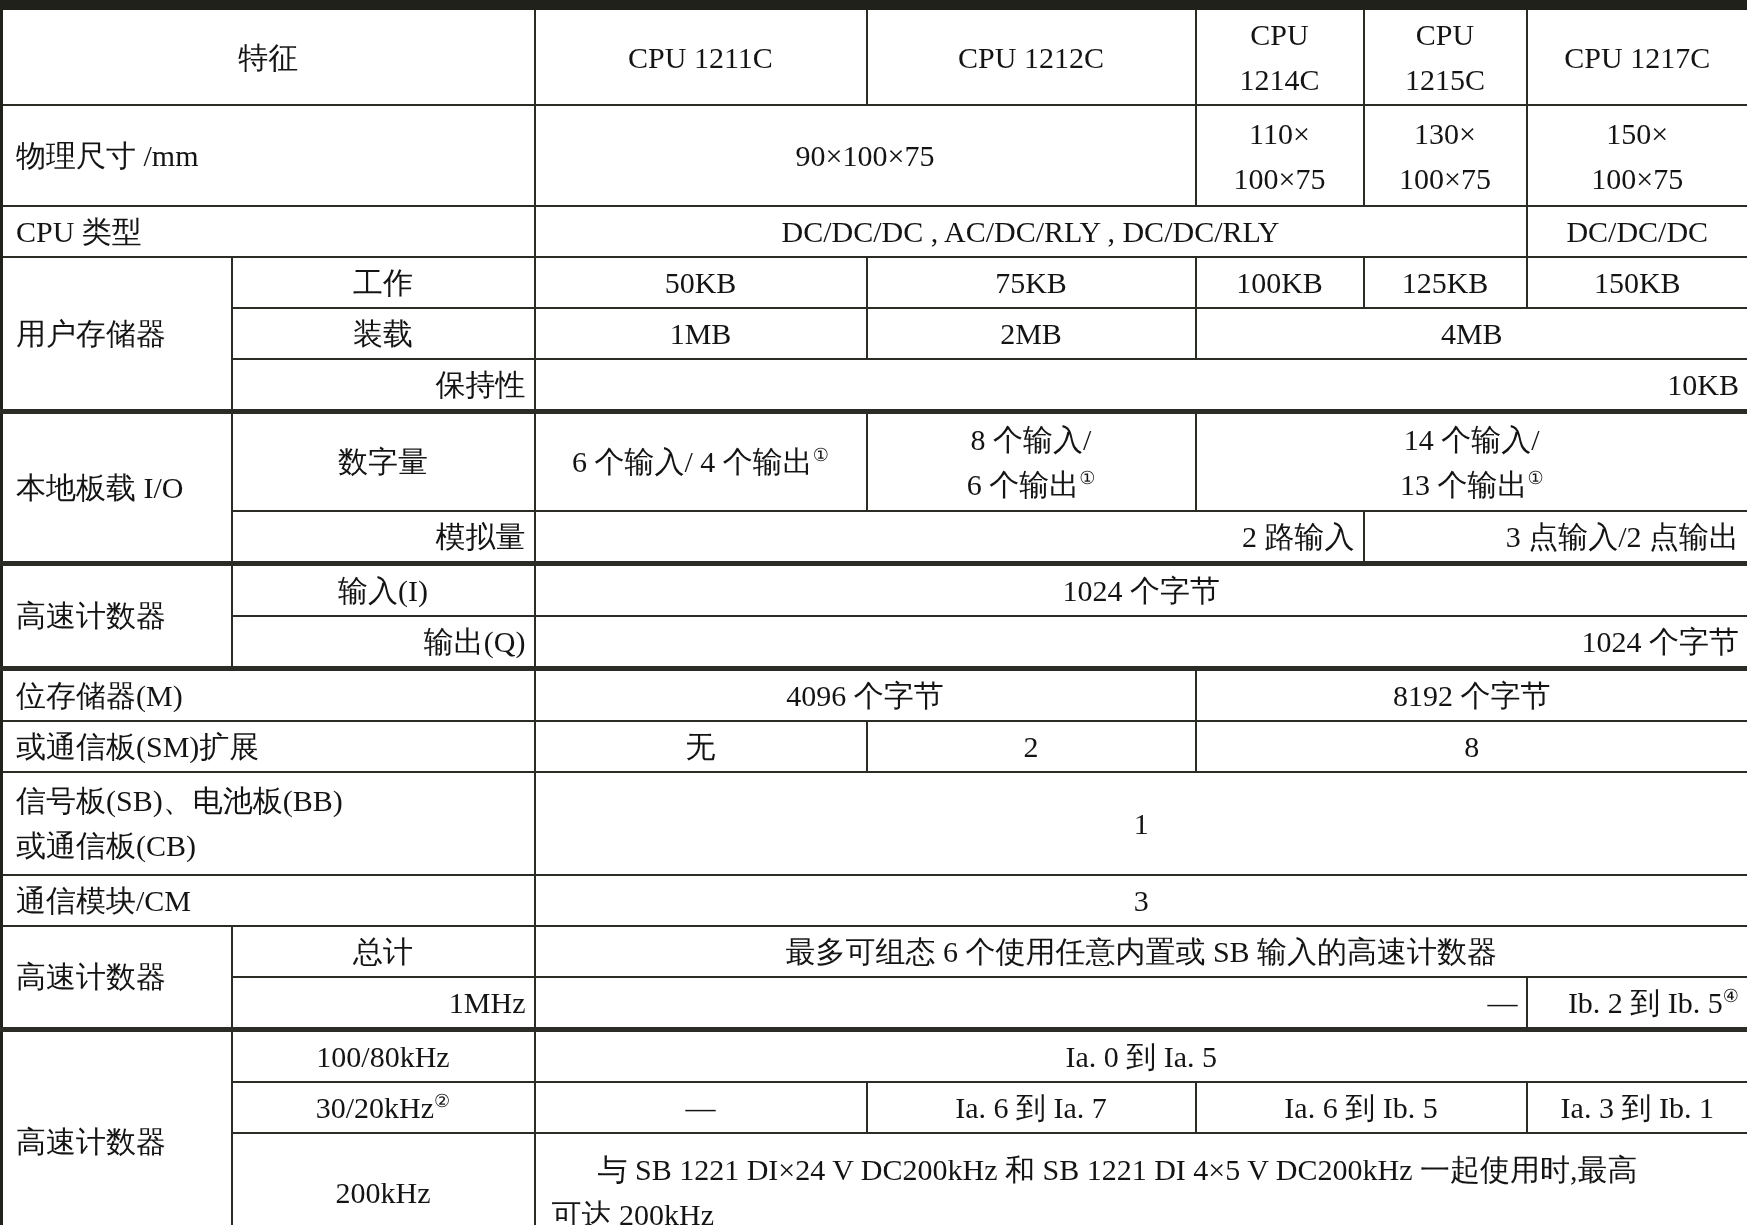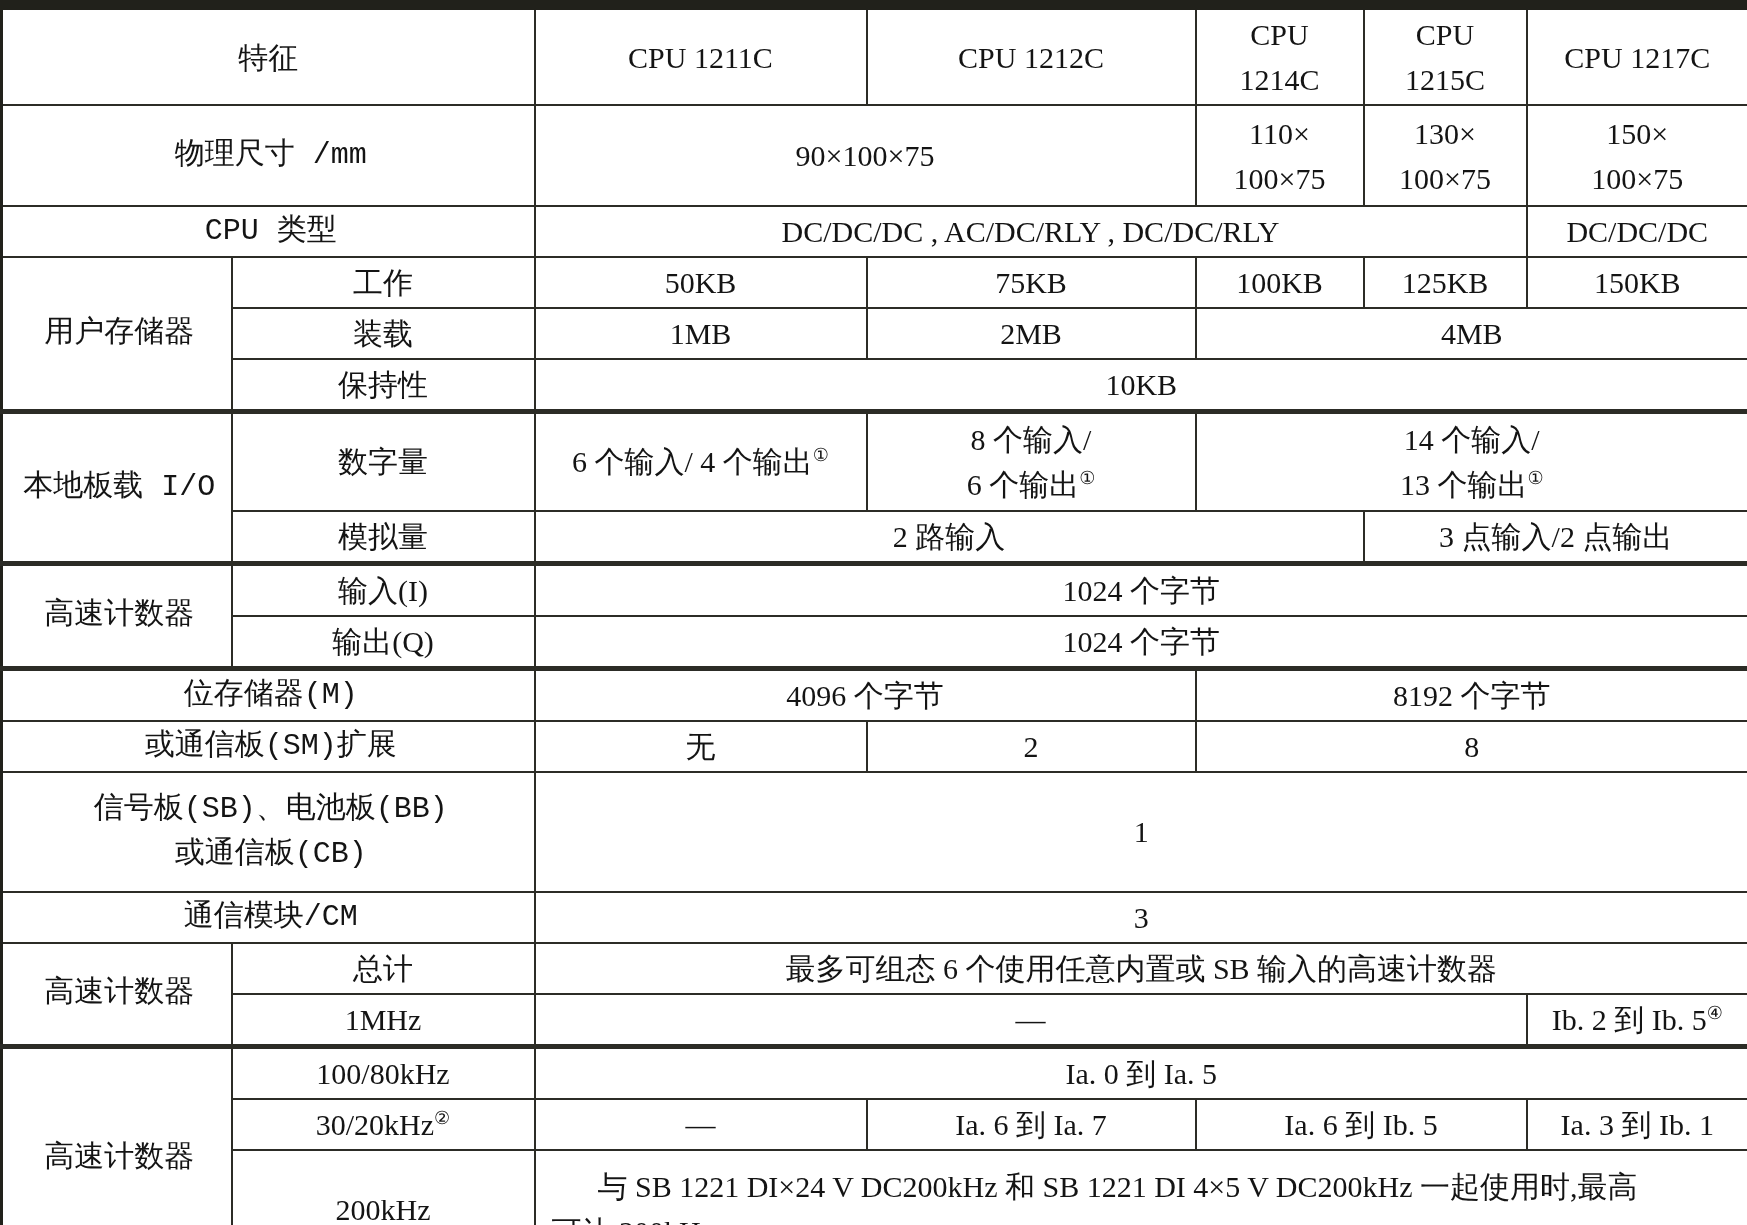--- a/index.html
+++ b/index.html
@@ -23,25 +23,24 @@
   }
   td {
     border: 2px solid #2c2c26;
     text-align: center;
     vertical-align: middle;
     padding: 2px 8px;
     white-space: pre-line;
     line-height: 1.5;
   }
   td.lab {
-    text-align: center;
+    text-align: left;
     padding-left: 13px;
-    font-family: Liberation Mono, monospace;
-  }
-  tr.sep > td { border-bottom-width: 5px; }
+  }
+  tr.sep > td { border-bottom-width: 5px; text-align: right; }
   td.bb5 { border-bottom-width: 5px; }
   td.longtext {
     text-align: left;
     padding-left: 16px;
     padding-right: 12px;
     text-indent: 46px;
   }
   sup {
     font-size: 0.60em;
     line-height: 0;
@@ -146,21 +145,21 @@
     <td colspan="3">8192 个字节</td>
   </tr>
 
   <tr style="height:50px">
     <td colspan="2" class="lab">或通信板(SM)扩展</td>
     <td>无</td>
     <td>2</td>
     <td colspan="3">8</td>
   </tr>
 
-  <tr style="height:120px">
+  <tr style="height:103px">
     <td colspan="2" class="lab">信号板(SB)、电池板(BB)
 或通信板(CB)</td>
     <td colspan="5">1</td>
   </tr>
 
   <tr style="height:50px">
     <td colspan="2" class="lab">通信模块/CM</td>
     <td colspan="5">3</td>
   </tr>
 

